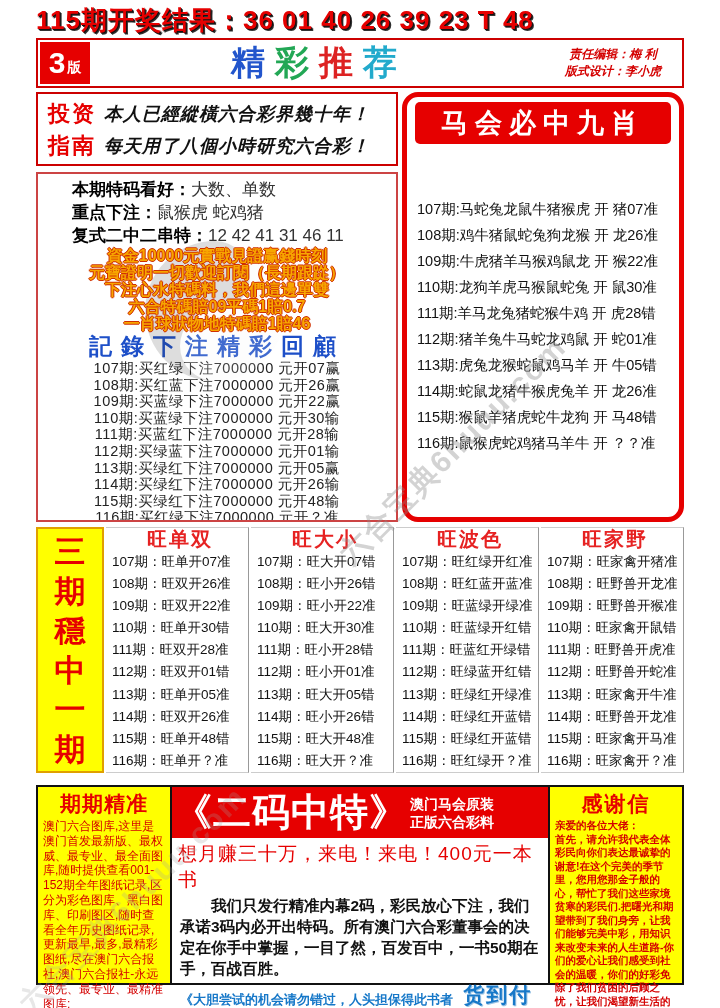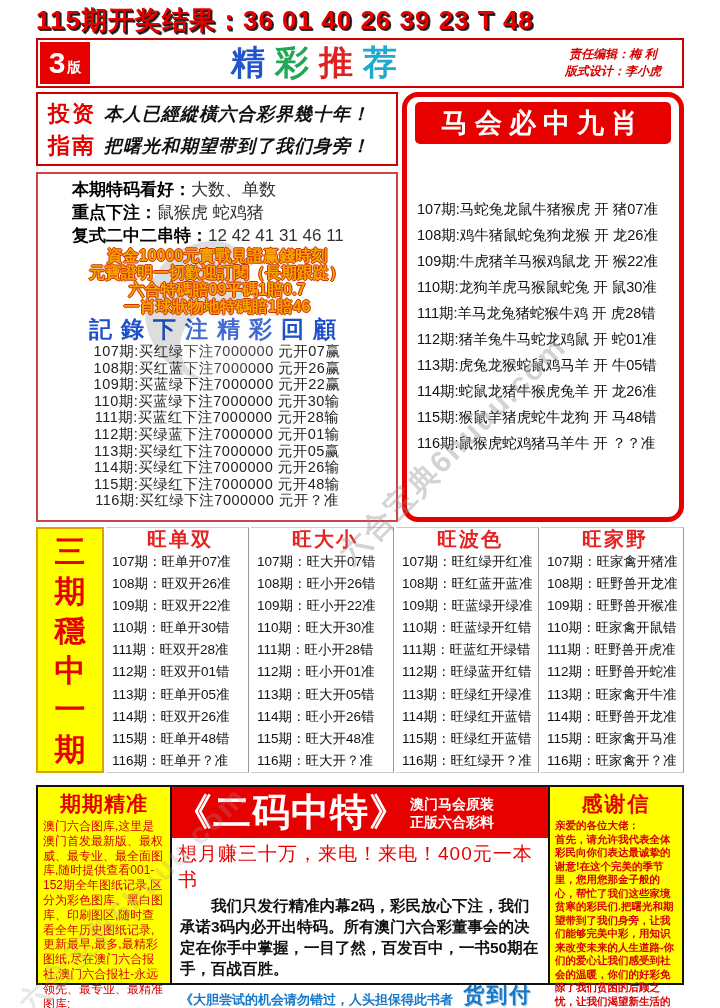--- a/index.html
+++ b/index.html
@@ -110,40 +110,41 @@
   <div class="main-row">
 
     <div class="left-col">
       <div class="intro-box">
         <div class="intro-row">
           <span class="intro-label">投资</span>
           <span class="intro-line">本人已經縱橫六合彩界幾十年！</span>
         </div>
         <div class="intro-row">
           <span class="intro-label">指南</span>
-          <span class="intro-line">把曙光和期望带到了我们身旁！</span>
+          <span class="intro-line">每天用了八個小時研究六合彩！</span>
         </div>
       </div>
 
       <div class="box2">
         <div class="tips-row">
           <span class="tips-label">本期特码看好：</span><span class="tips-value">大数、单数</span>
         </div>
         <div class="tips-row">
           <span class="tips-label">重点下注：</span><span class="tips-value">鼠猴虎 蛇鸡猪</span>
         </div>
         <div class="tips-row">
           <span class="tips-label">复式二中二串特：</span><span class="tips-value">12 42 41 31 46 11</span>
         </div>
 
         <div class="gold-block">
           <div class="taiji"></div>
           <div>
               <div class="gold-line">資金10000元實戰見證赢錢時刻</div>
               <div class="gold-line">元寶證明一切歡迎訂閱（長期跟踨）</div>
+              <div class="gold-line">下注心水特碼料，我們這邊單雙</div>
               <div class="gold-line">六合特碼賠09平碼1賠0.7</div>
               <div class="gold-line">一肖球狀物地特碼賠1賠46</div>
             </div>
         </div>
 
         <div class="records-title">記錄下注精彩回顧</div>
         <div class="records-list">
             <div class="record-row">107期:买红绿下注7000000 元开07赢</div>
             <div class="record-row">108期:买红蓝下注7000000 元开26赢</div>
             <div class="record-row">109期:买蓝绿下注7000000 元开22赢</div>

